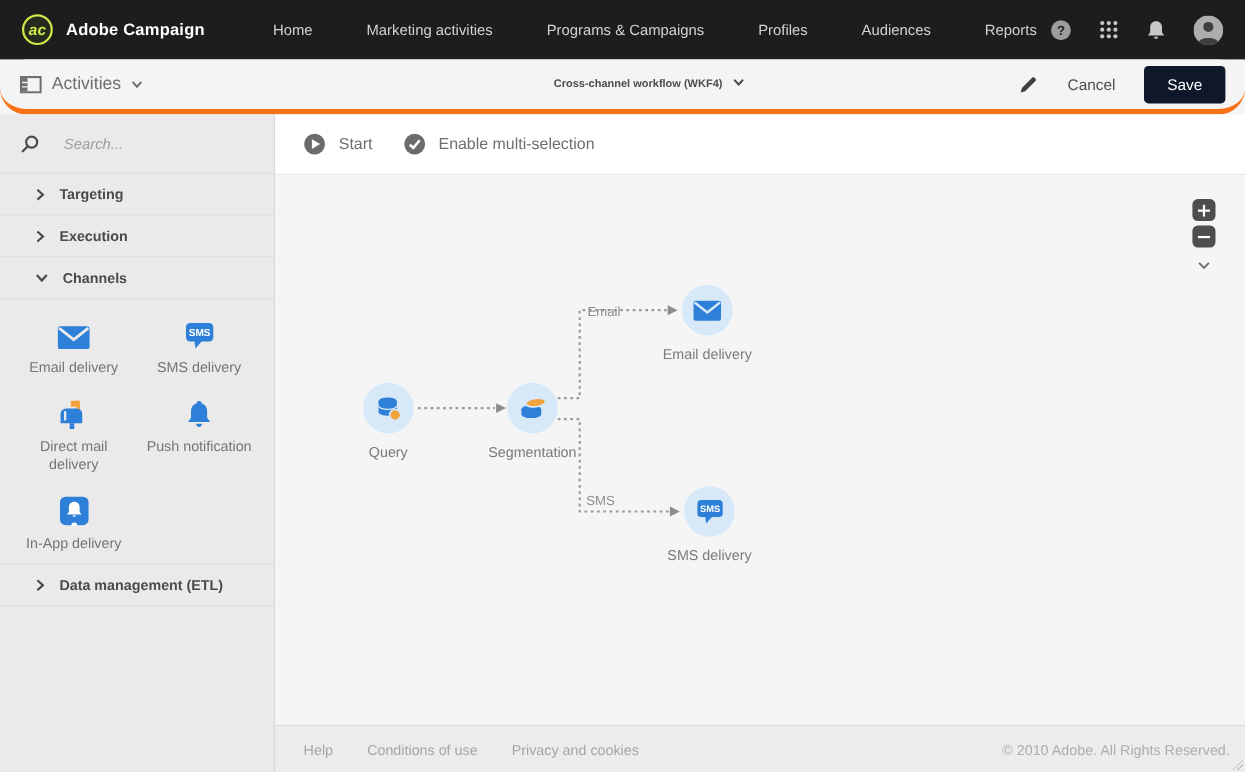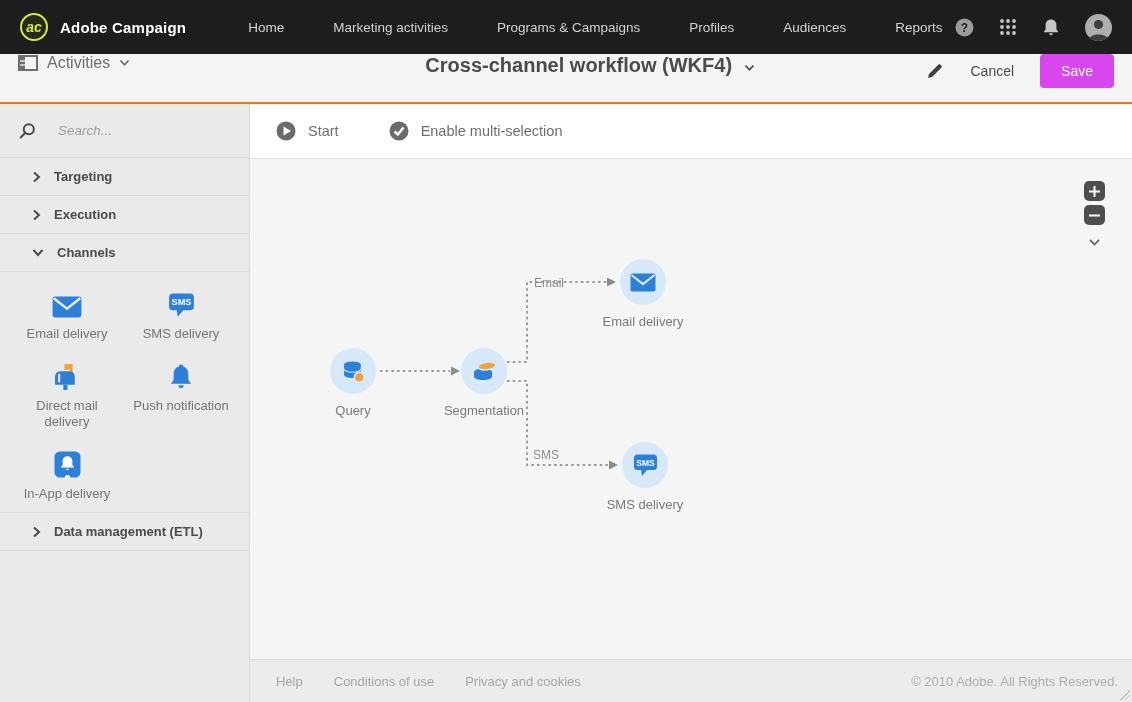--- a/index.html
+++ b/index.html
@@ -9,44 +9,44 @@
   .topnav { height:54px; background:#1d1d1d; display:flex; align-items:center; padding:0 20px; }
   .brand { display:flex; align-items:center; gap:12px; }
   .logo { width:28px; height:28px; border-radius:50%; border:2px solid #d2e94a; background:#242a1e; display:flex; align-items:center; justify-content:center; color:#d2e94a; font-weight:bold; font-size:14px; font-style:italic; }
   .brand-name { color:#ffffff; font-size:15px; font-weight:700; letter-spacing:.2px; }
   .nav-items { display:flex; gap:49px; margin-left:62px; }
   .nav-item { color:#d2d2d2; font-size:13.5px; cursor:pointer;text-align:center; }
   .nav-right { margin-left:auto; display:flex; align-items:center; gap:25px; }
   .nav-icon { cursor:pointer; display:flex; align-items:center; justify-content:center; }
 
   
-  .subheader { height:50px; background:#f4f4f4; display:flex; align-items:flex-start; padding:0 18px; position:relative; border-bottom:2px solid #f97316; }
+  .subheader { height:50px; background:#f4f4f4; display:flex; align-items:center; padding:0 18px; position:relative; border-bottom:5px solid #f97316;border-radius:24px; }
   .context { display:flex; align-items:center; gap:9px; cursor:pointer; }
   .context-label { color:#6e6e6e; font-size:16px; }
-  .wf-title { position:absolute; left:0; right:0; text-align:center; font-size:20px; font-weight:700; color:#4b4b4b; pointer-events:none;padding-left:48px; }
+  .wf-title { position:absolute; left:0; right:0; text-align:center; font-size:10px; font-weight:700; color:#4b4b4b; pointer-events:none;padding-left:48px; }
   .wf-title span { pointer-events:auto; cursor:pointer; }
   .sub-actions { margin-left:auto; display:flex; align-items:center; gap:26px; }
   .cancel-btn { color:#4b4b4b; font-size:14px; cursor:pointer; }
-  .save-btn { background:#d946ef; color:#fff; font-size:14px; padding:9px 21px; border:none; border-radius:4px; cursor:pointer; }
+  .save-btn { background:#0f172a; color:#fff; font-size:14px; padding:9px 21px; border:none; border-radius:4px; cursor:pointer; }
 
   
   .main { display:flex; height:598px; }
   .sidebar { width:250px; background:#eaeaea; border-right:1px solid #d8d8d8; flex:none; }
   .search-row { height:54px; display:flex; align-items:center; gap:22px; padding:0 18px; border-bottom:1px solid #dcdcdc; }
   .search-input { border:none; background:transparent; outline:none; font-style:italic; font-size:13.5px; color:#6e6e6e; width:170px; font-family:"Liberation Sans",sans-serif; }
   .search-input::placeholder { color:#9d9d9d; }
   .section-row { height:38px; display:flex; align-items:center; gap:13px; padding:0 32px; border-bottom:1px solid #dcdcdc; cursor:pointer; }
   .section-label { font-size:13px; font-weight:700; color:#4a4a4a; }
   .channel-grid { display:grid; grid-template-columns:114px 114px; padding:14px 0 10px 10px; border-bottom:1px solid #dcdcdc; row-gap:16px; }
   .channel-item { display:flex; flex-direction:column; align-items:center; cursor:pointer; }
   .channel-icn { height:32px; display:flex; align-items:flex-end; justify-content:center; }
   .channel-label { margin-top:8px; font-size:13px; color:#757575; text-align:center; line-height:16px; max-width:104px; }
 
   .content { flex:1; display:flex; flex-direction:column; min-width:0; }
-  .toolbar { height:55px; background:#ffffff; border-bottom:1px solid #e4e4e4; display:flex; align-items:center; gap:50px; padding:0 26px; }
+  .toolbar { height:55px; background:#ffffff; border-bottom:1px solid #e4e4e4; display:flex; align-items:center; gap:28px; padding:0 26px; }
   .tool-item { display:flex; align-items:center; gap:12px; cursor:pointer; color:#6e6e6e; font-size:14.5px; }
 
   .canvas { flex:1; position:relative; background:#f5f5f6; }
   .edges { position:absolute; left:0; top:0; }
   .node { position:absolute; width:120px; text-align:center; cursor:pointer; }
   .node-circle { width:46px; height:46px; border-radius:50%; background:#d7e8f9; margin:0 auto; display:flex; align-items:center; justify-content:center; }
   .node-label { margin-top:9px; font-size:13px; color:#7a7a7a; }
   .edge-label { position:absolute; font-size:12px; color:#8d8d8d; }
 
   .zoom-ctrl { position:absolute; right:27px; top:22px; display:flex; flex-direction:column; align-items:center; gap:4px; }

